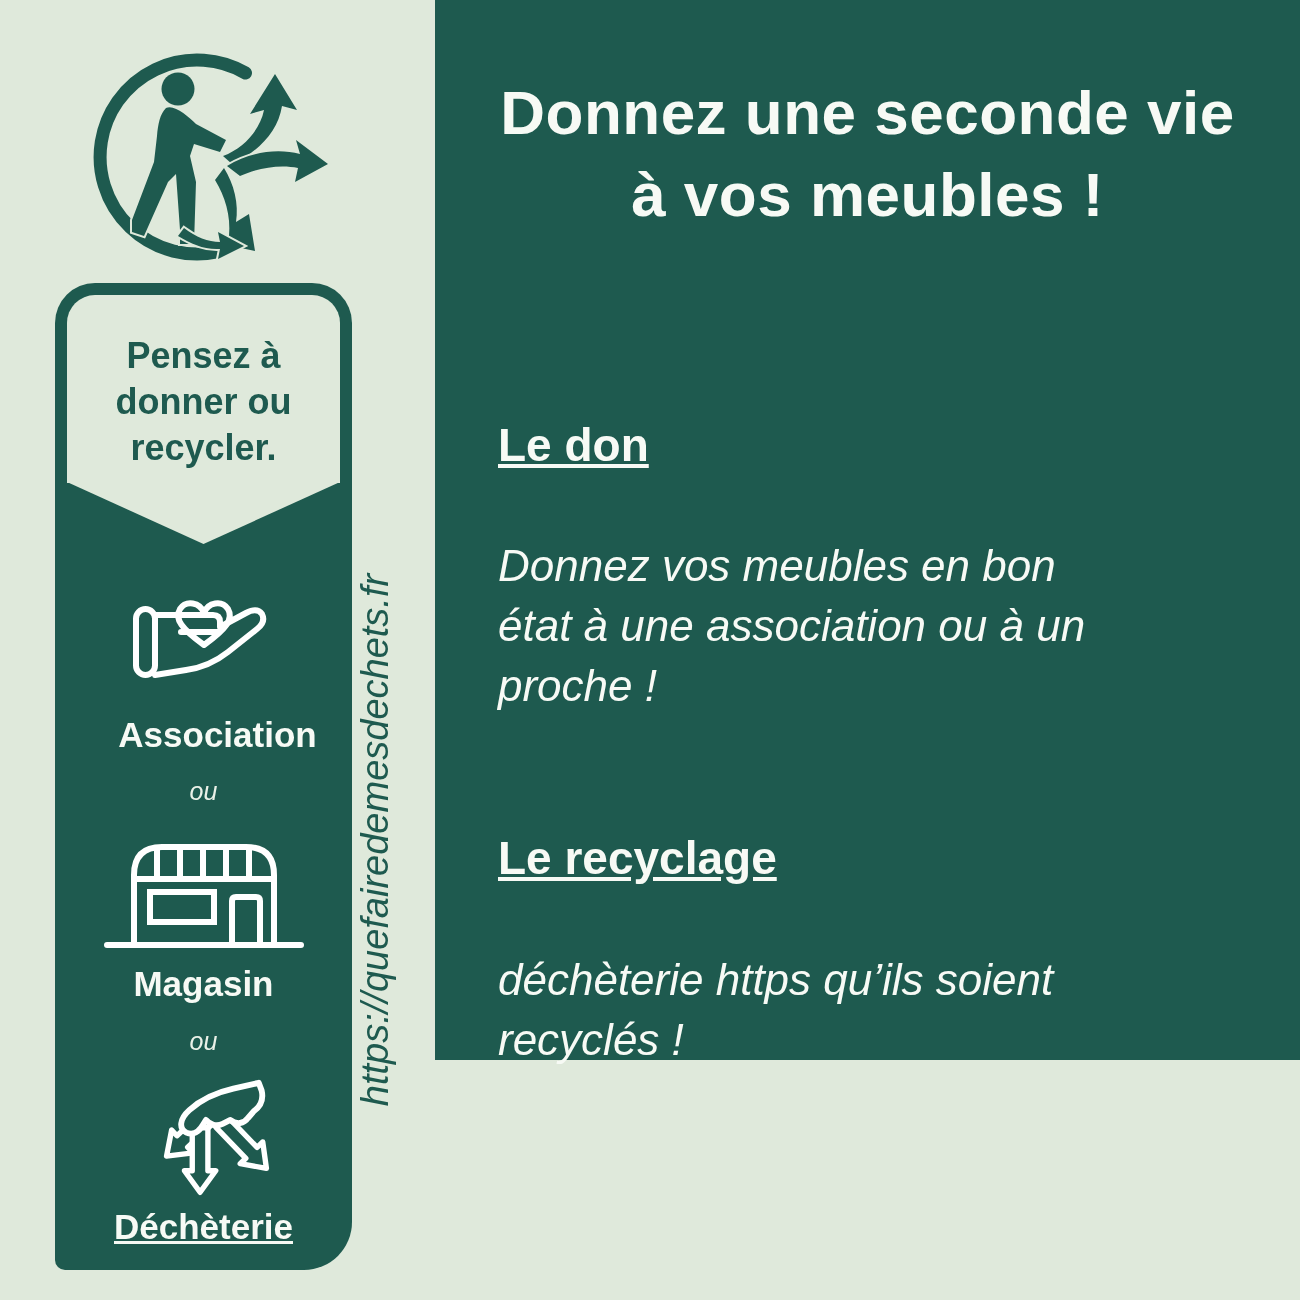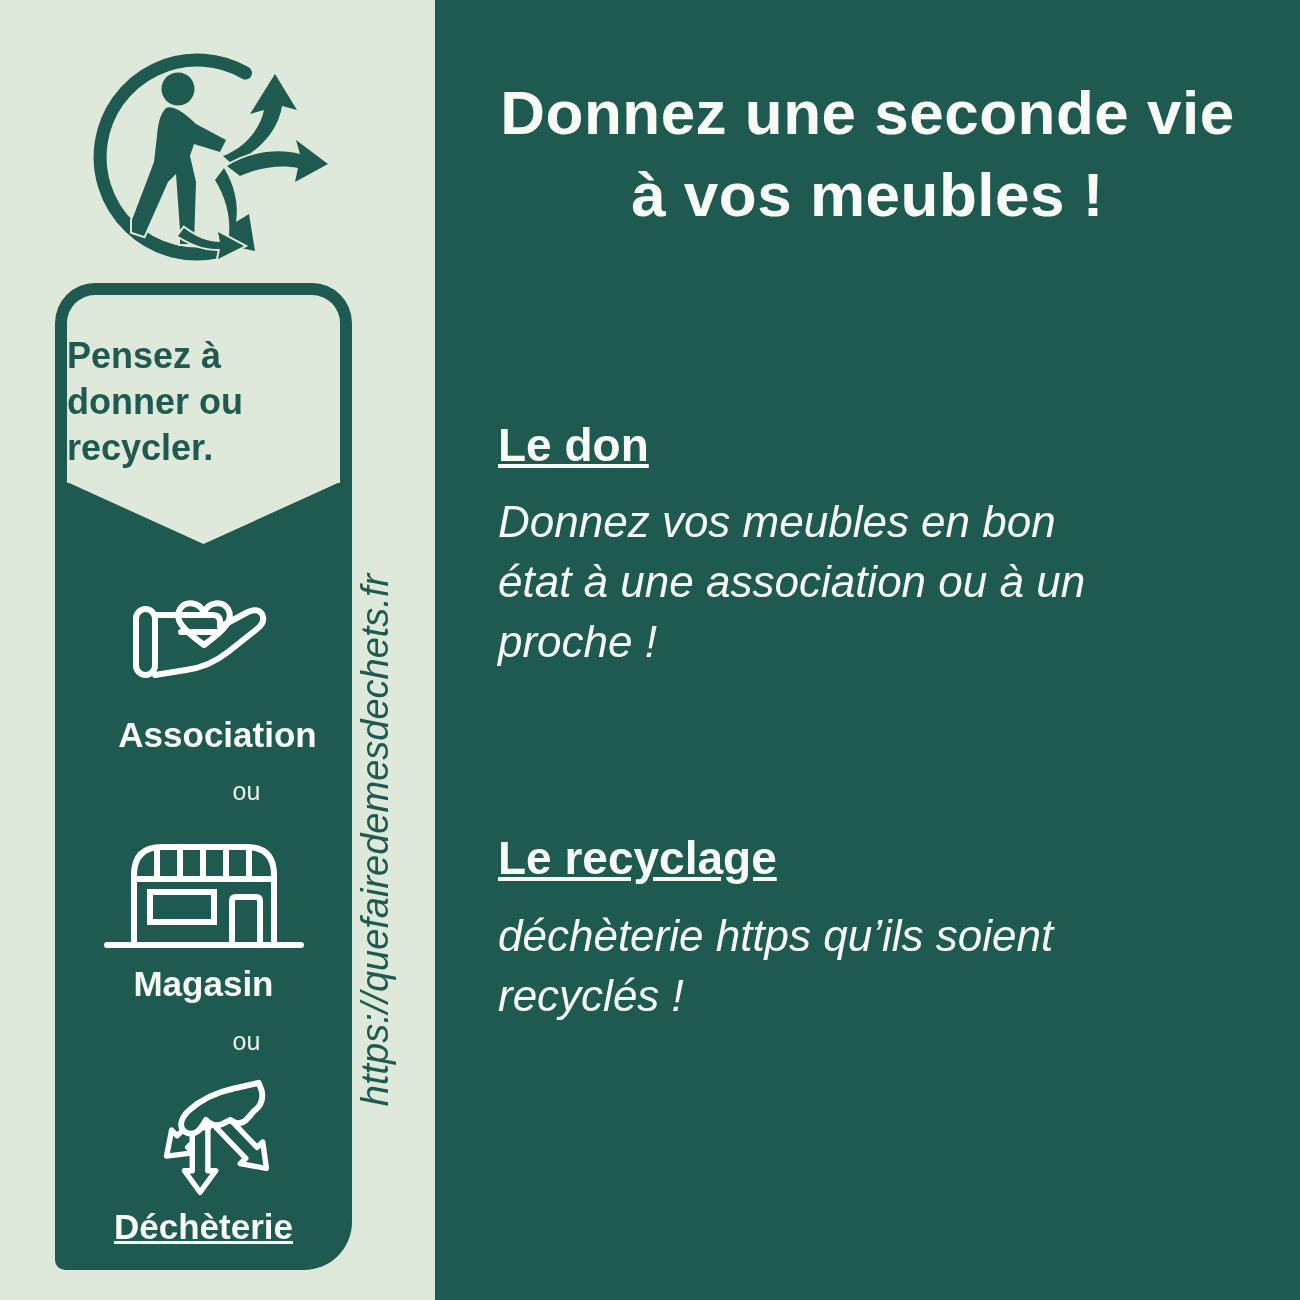--- a/index.html
+++ b/index.html
@@ -6,28 +6,28 @@
   html,body { width:1300px; height:1300px; }
   body {
     font-family: "Liberation Sans", "DejaVu Sans", sans-serif;
     background:#dfe9db;
     overflow:hidden;
   }
   .page { position:relative; width:1300px; height:1300px; background:#dfe9db; }
 
   
   .right-panel {
-    position:absolute; left:435px; top:0; width:865px; height:1300px;
+    position:absolute; left:435px; top:0; width:865px; height:1060px;
     background:#1e5a4f; color:#f7faf5;
   }
   .title { position:absolute; top:72px; left:0; width:100%; text-align:center;
     font-size:62px; font-weight:800; line-height:82px; letter-spacing:.5px; }
   .section-heading { position:absolute; left:63px; font-size:46px; font-weight:800;text-decoration:underline; }
   .section-body { position:absolute; left:63px; width:760px;
-    font-size:44px; font-style:italic; font-weight:500; line-height:60px; }
+    font-size:44px; font-style:italic; font-weight:500; line-height:60px;margin-top:44px; }
   .heading-don { top:418px; }
   .body-don { top:492px; }
   .heading-recyclage { top:831px; }
   .body-recyclage { top:906px; }
 
   
   .triman { position:absolute; left:92px; top:52px; width:240px; height:215px; }
 
   
   .ribbon {
@@ -39,26 +39,26 @@
     position:absolute; left:12px; top:12px; width:273px; height:188px;
     background:#dfe9db; border-radius:28px 28px 0 0;
   }
   .banner-tri {
     position:absolute; left:12px; top:199px; width:273px; height:62px;
     background:#dfe9db;
     clip-path:polygon(0 0, 100% 0, 50% 100%);
   }
   .banner-text {
     position:absolute; left:0; top:38px; width:100%;
-    text-align:left; color:#1e5a4f;
+    text-align:center; color:#1e5a4f;
     font-size:36px; font-weight:800; line-height:46px;
   }
   .ribbon-item { position:absolute; left:0; width:100%; text-align:center; color:#f7faf5; }
   .dest-label { font-size:35px; font-weight:700; }
-  .ou { font-size:25px; font-weight:500; color:#eaf1e8;margin-left:43px; }
+  .ou { font-size:25px; font-style:italic; font-weight:500; color:#eaf1e8; }
   .icon-box { display:flex; justify-content:center; }
 
   .icon1 { top:285px; }
   .label1 { top:432px;padding-left:28px; }
   .ou1 { top:494px; }
   .icon2 { top:552px; }
   .label2 { top:681px; }
   .ou2 { top:744px; }
   .icon3 { top:790px; }
   .label3 { top:924px;text-decoration:underline; }

